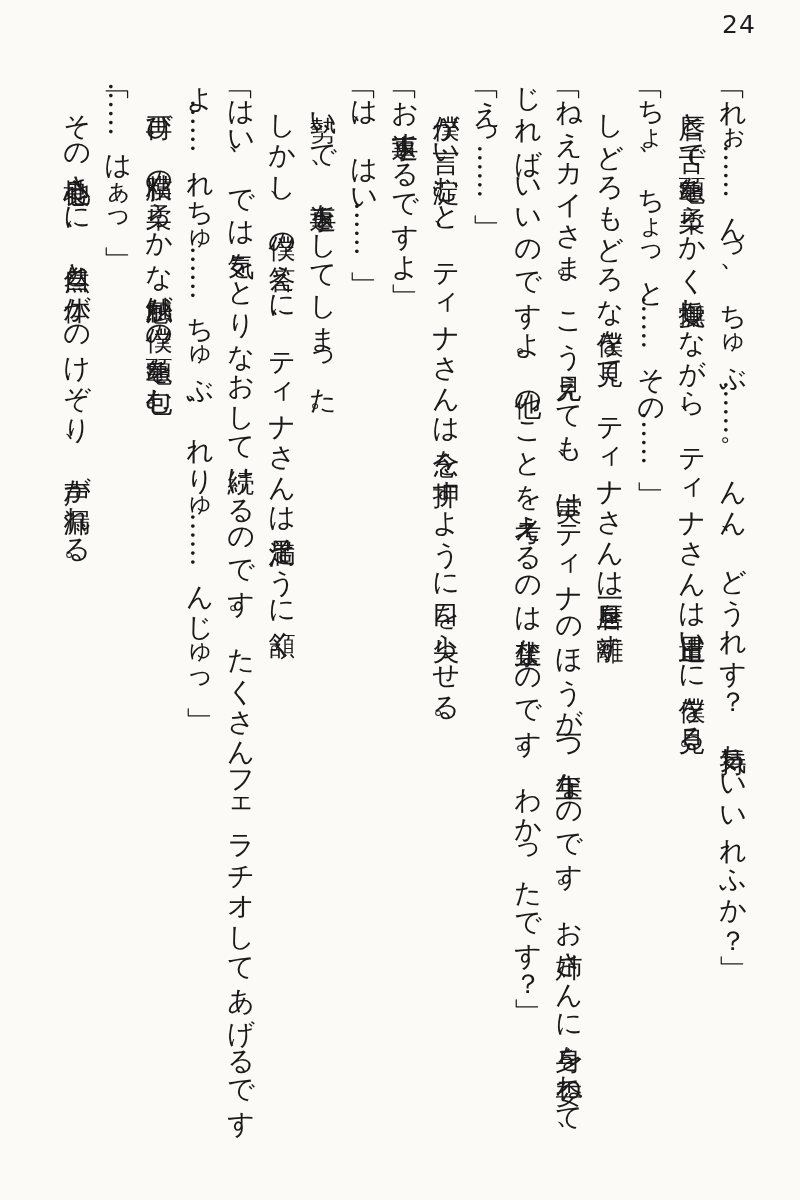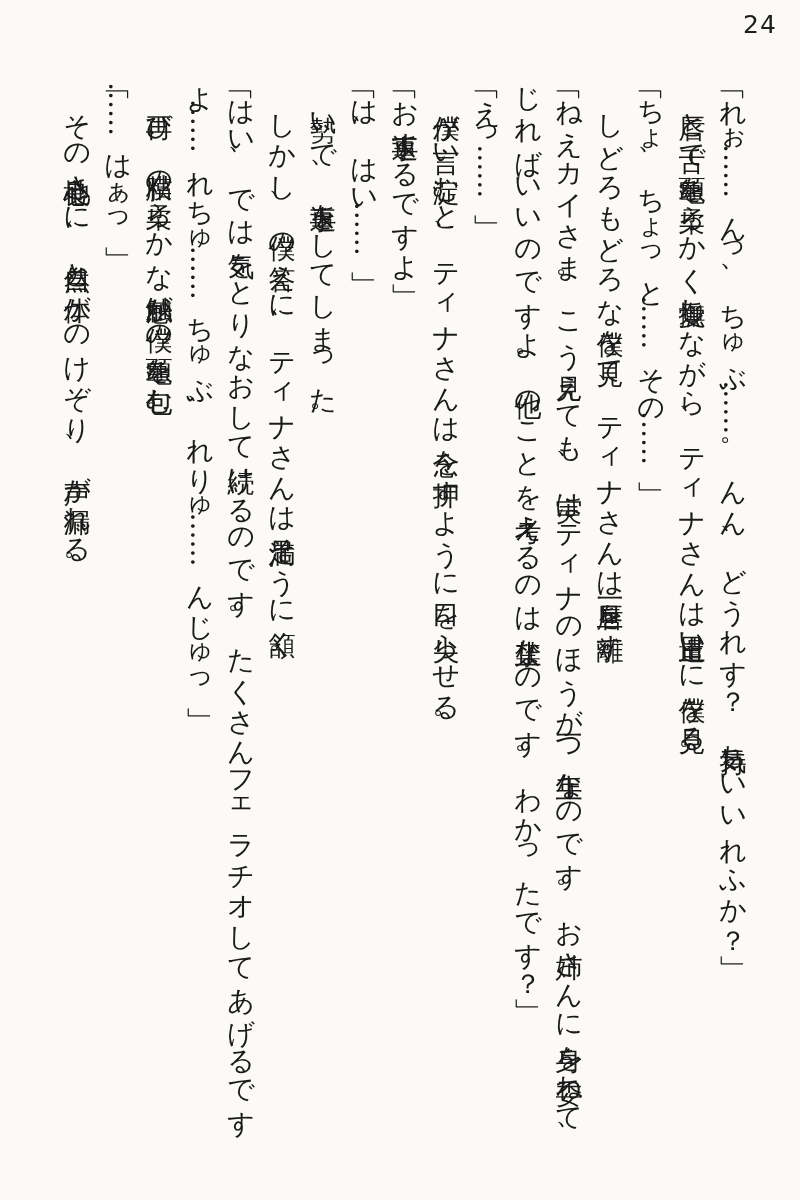--- a/index.html
+++ b/index.html
@@ -17,21 +17,20 @@
   }
   .page-number {
     position: absolute;
     top: 10px;
     left: 722px;
     font-family: "DejaVu Sans", "Liberation Sans", sans-serif;
     font-size: 25px;
     font-weight: 500;
     letter-spacing: 1px;
     color: #1d1d1d;
-    margin-left: 21px;
   }
   .text-area {
     position: absolute;
     top: 68px;
     right: 46px;
     width: 708px;
     height: 1100px;
     writing-mode: vertical-rl;
     -webkit-writing-mode: vertical-rl;
     text-orientation: mixed;

